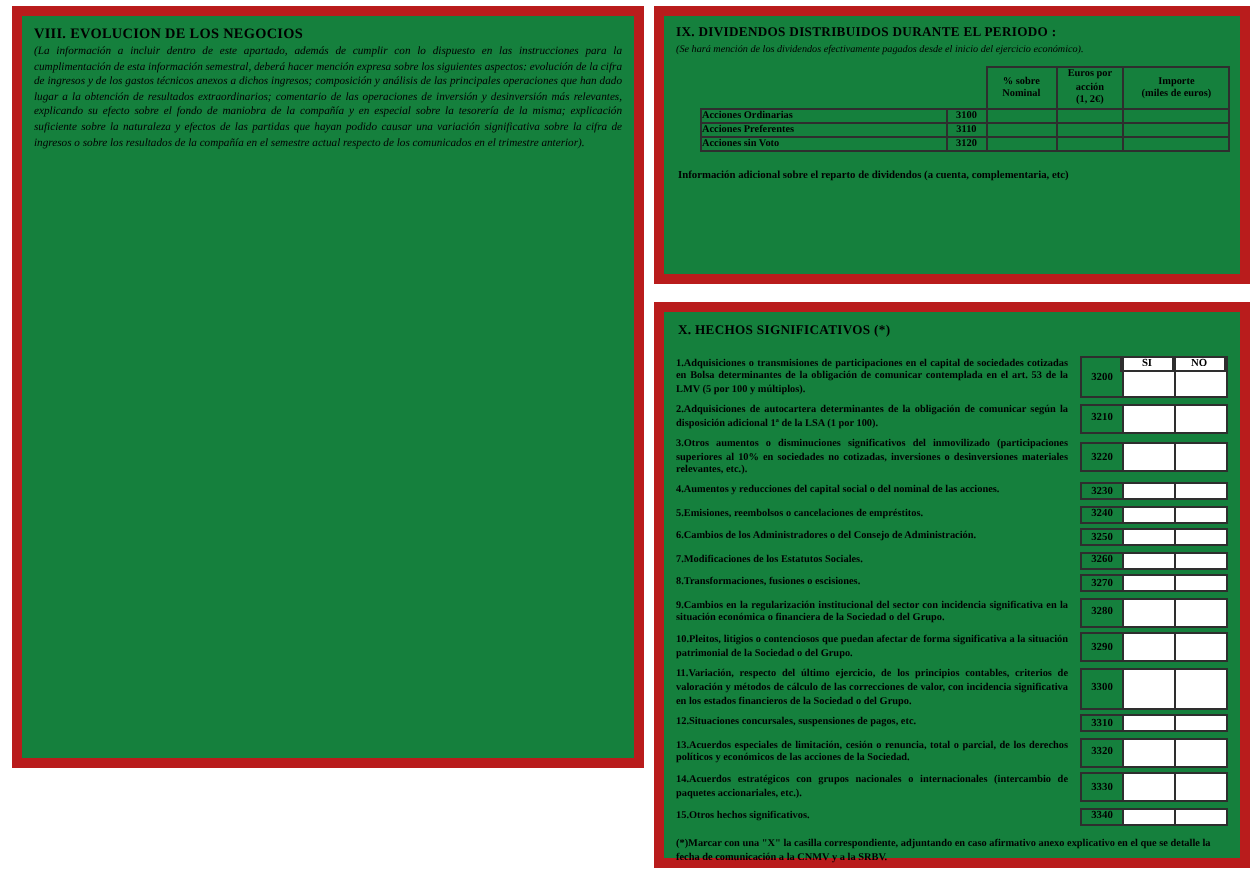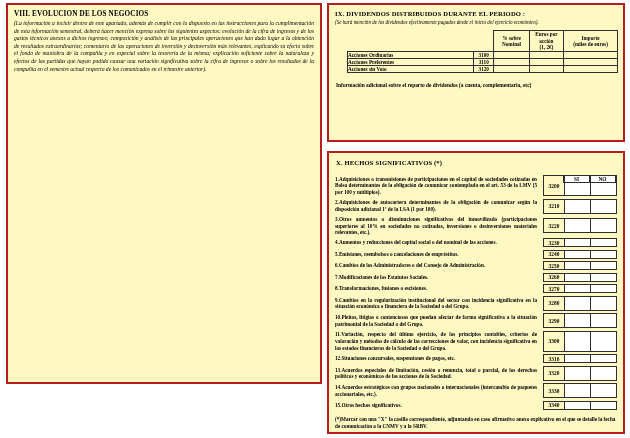--- a/index.html
+++ b/index.html
@@ -19,22 +19,22 @@
   .page {
     position: absolute;
     left: 0; top: 0;
     width: 630px;
     height: 438px;
   }
 
   
   .panel {
     position: absolute;
-    border: 2px solid #b91c1c;
-    background: #fef9c3;
+    border: 5px solid #b91c1c;
+    background: #15803d;
     box-sizing: border-box;
   }
 
   
   #panel-viii {
     left: 6px;
     top: 3px;
     width: 316px;
     height: 381px;
     padding: 4px 5px;

